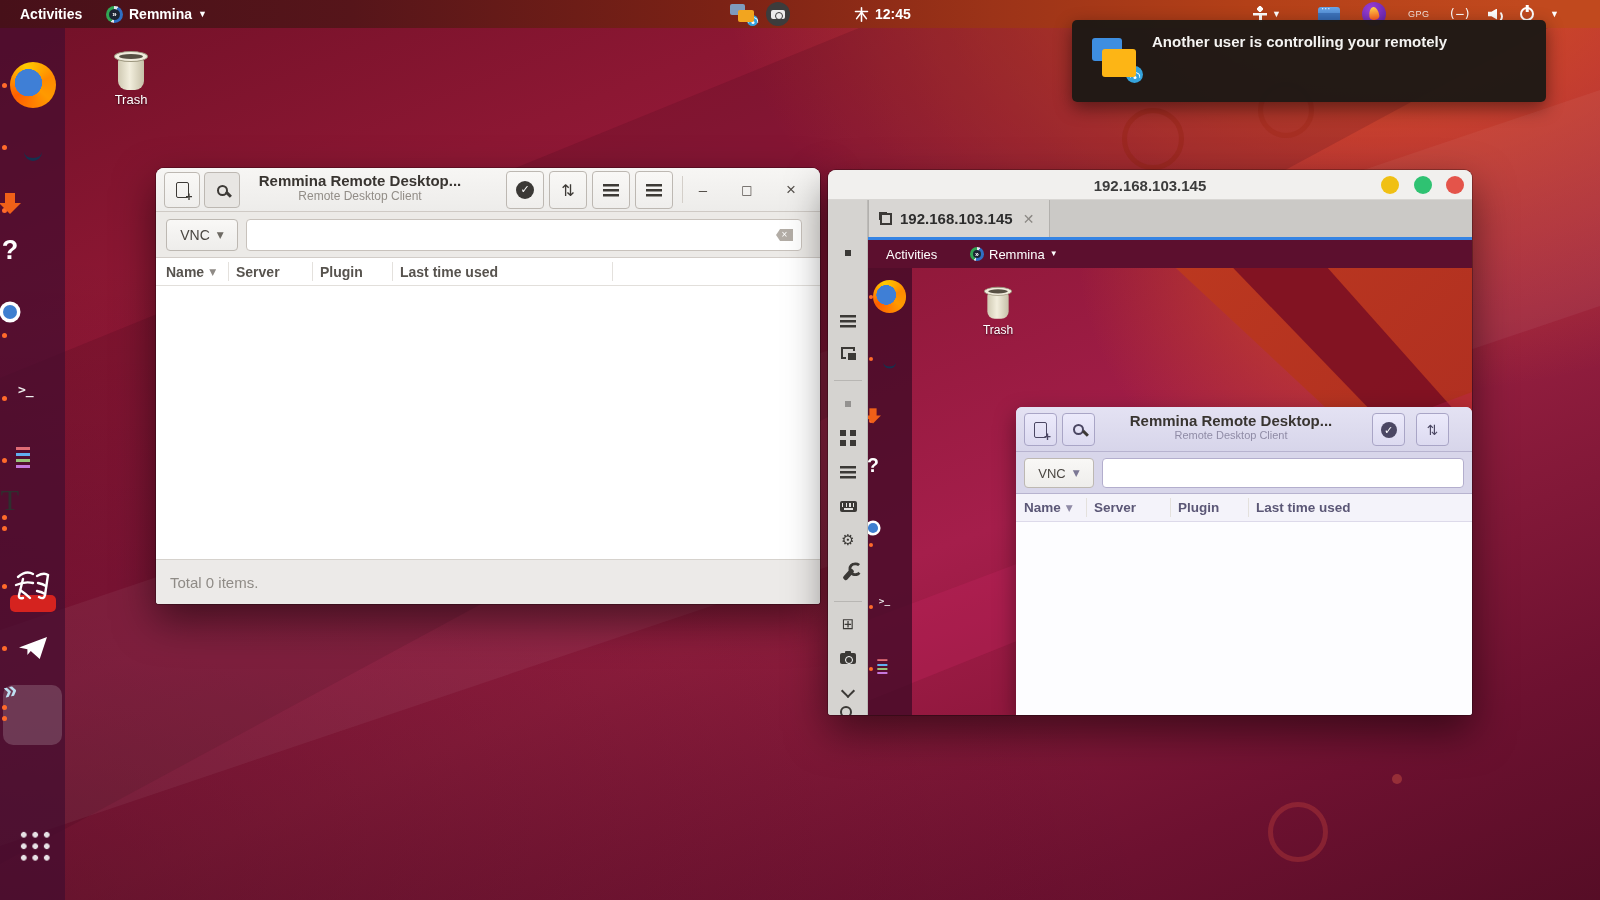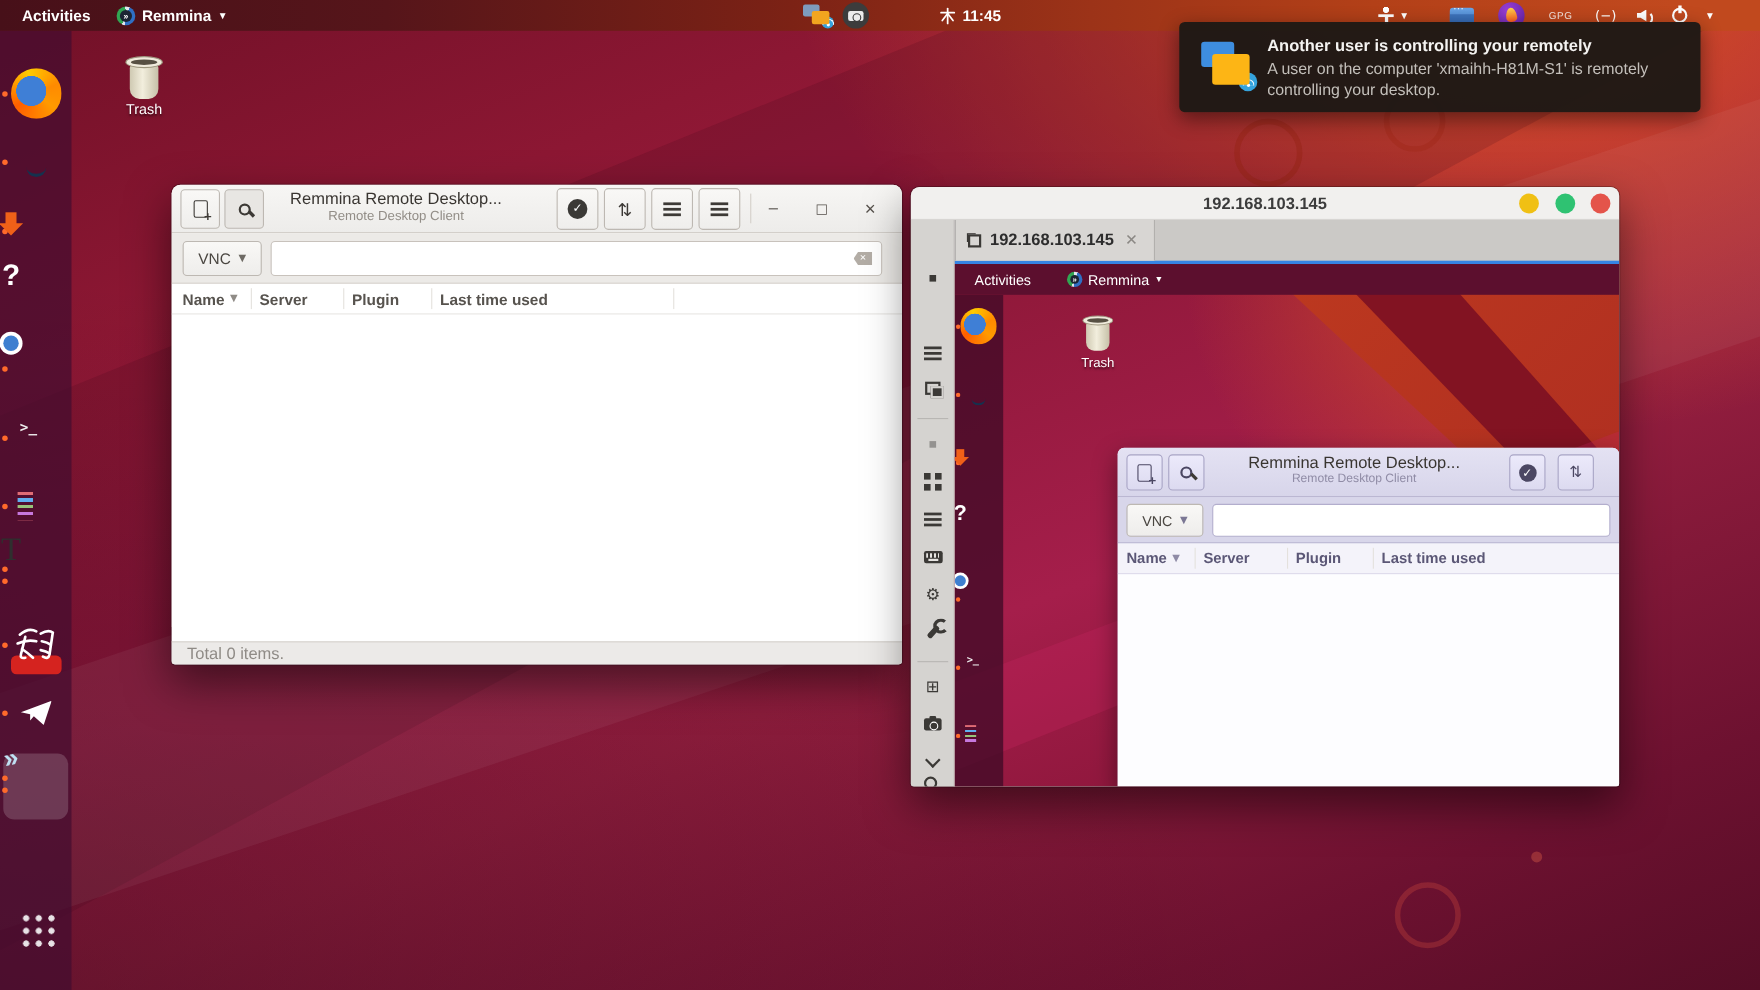--- a/index.html
+++ b/index.html
@@ -91,21 +91,21 @@
   
   .trash{position:relative}
   .trash .lid{position:absolute;left:3px;top:1px;width:34px;height:11px;background:#f0ebdc;border:1.5px solid #9d977f;border-radius:50%}
   .trash .lid::after{content:"";position:absolute;left:4px;top:2px;right:4px;bottom:2px;border-radius:50%;background:#575043}
   .trash .bod{position:absolute;left:7px;top:9px;width:26px;height:31px;background:linear-gradient(90deg,#cfc9b2,#f2eedd 45%,#c6c0a8);border-radius:3px 3px 9px 9px}
   .trash-label{color:#fff;font-size:13px;text-shadow:0 1px 2px rgba(0,0,0,.6);text-align:center}
   
   .win{position:absolute;border-radius:8px 8px 3px 3px;overflow:hidden;box-shadow:0 16px 40px rgba(0,0,0,.5),0 0 0 1px rgba(0,0,0,.25)}
   .hdr{position:absolute;left:0;top:0;right:0;background:linear-gradient(#f7f6f4,#edecea);border-bottom:1px solid #cfcac5}
   .hbtn{position:absolute;border:1px solid #bdb8b2;border-radius:4px;background:linear-gradient(#f9f8f6,#efeeec);display:flex;align-items:center;justify-content:center;color:#3d3a36}
-  .wtitle{font-weight:normal;color:#393531;white-space:nowrap}
+  .wtitle{font-weight:bold;color:#393531;white-space:nowrap}
   .wsub{color:#928d87;white-space:nowrap}
   .doc{position:relative;width:13px;height:16px;border:1.8px solid #3d3a36;border-radius:2px}
   .doc::after{content:"+";position:absolute;right:-5px;bottom:-7px;font-size:12px;font-weight:bold}
   .mag{position:relative;width:11px;height:11px;border:2px solid #3d3a36;border-radius:50%}
   .mag::after{content:"";position:absolute;right:-4px;bottom:-4px;width:2.5px;height:7px;background:#3d3a36;transform:rotate(-45deg)}
   .ic-refresh{position:relative;width:18px;height:18px;border-radius:50%;background:#3b3936}
   .ic-refresh::after{content:"✓";position:absolute;inset:0;color:#fff;font-size:11px;font-weight:bold;text-align:center;line-height:17px;font-family:"DejaVu Sans",sans-serif}
   .glyph{font-family:"DejaVu Sans",sans-serif}
   .winctl{position:absolute;top:0;height:100%;width:30px;display:flex;align-items:center;justify-content:center;color:#55504b;font-size:15px}
   .vsep{position:absolute;top:8px;bottom:8px;width:1px;background:#d4cfc9}
@@ -217,21 +217,21 @@
     </div>
     <div class="tb-item" style="left:848px">
       <svg class="kanji-svg" width="15" height="17" viewBox="0 0 20 22">
         <g stroke="#fff" stroke-width="2.1" stroke-linecap="round" fill="none">
           <path d="M2 7 H18"></path>
             <path d="M10 2 V20"></path>
             <path d="M10 8 L3.5 16.5"></path>
             <path d="M10 8 L16.5 16.5"></path>
         </g>
       </svg>
-      <span class="txt">11:45</span>
+      <span class="txt">12:45</span>
     </div>
     <div class="tb-item" style="left:1246px;top:0;gap:4px">
       <span class="ic-person"></span>
       <span class="caret">▼</span>
     </div>
     <div class="tb-item" style="left:1312px;top:6px;height:16px">
       <span class="ic-win"></span>
     </div>
     <div class="tb-item" style="left:1356px;top:2px;height:24px">
       <span class="ic-purp"></span>
@@ -251,21 +251,20 @@
     <div class="tb-item" style="left:1544px;gap:0">
       <span class="caret">▼</span>
     </div>
   </div>
 
   <div id="notif">
     <span class="notif-ic">
       <span class="wifi" style="left:34px;top:28px;width:17px;height:17px"></span>
     </span>
     <div class="t">Another user is controlling your remotely</div>
-    <div class="b">A user on the computer 'xmaihh-H81M-S1' is remotely controlling your desktop.</div>
   </div>
 
   <div id="dock">
     <div class="dock-item" style="top:34px">
         <span class="rd" style="top:21px"></span>
         <span class="dicon firefox"></span>
       </div>
     <div class="dock-item" style="top:96px"><span class="rd" style="top:21px"></span><span class="dicon files"></span></div>
     <div class="dock-item" style="top:159px"><span class="rd" style="top:21px"></span><span class="dicon updater"></span></div>
     <div class="dock-item" style="top:222px"><span class="dicon help"></span></div>
@@ -355,21 +354,21 @@
       <div class="colh" style="left:164px">
           <span>Plugin</span>
         </div>
       <div class="colsep" style="left:236px"></div>
       <div class="colh" style="left:244px">
           <span>Last time used</span>
         </div>
       <div class="colsep" style="left:456px"></div>
     </div>
     <div class="list" style="top:118px;bottom:34px"></div>
-    <div class="statusbar" style="height:21px">
+    <div class="statusbar" style="height:45px">
       <span>Total 0 items.</span>
     </div>
   </div>
 
   <div class="win" id="vncwin" style="z-index:20">
     <div id="vnc-titlebar">
       <div id="vnc-title">192.168.103.145</div>
       <span class="light" style="left:553px;background:#f0c014"></span>
       <span class="light" style="left:586px;background:#2fc272"></span>
       <span class="light" style="left:618px;background:#e4544a"></span>

